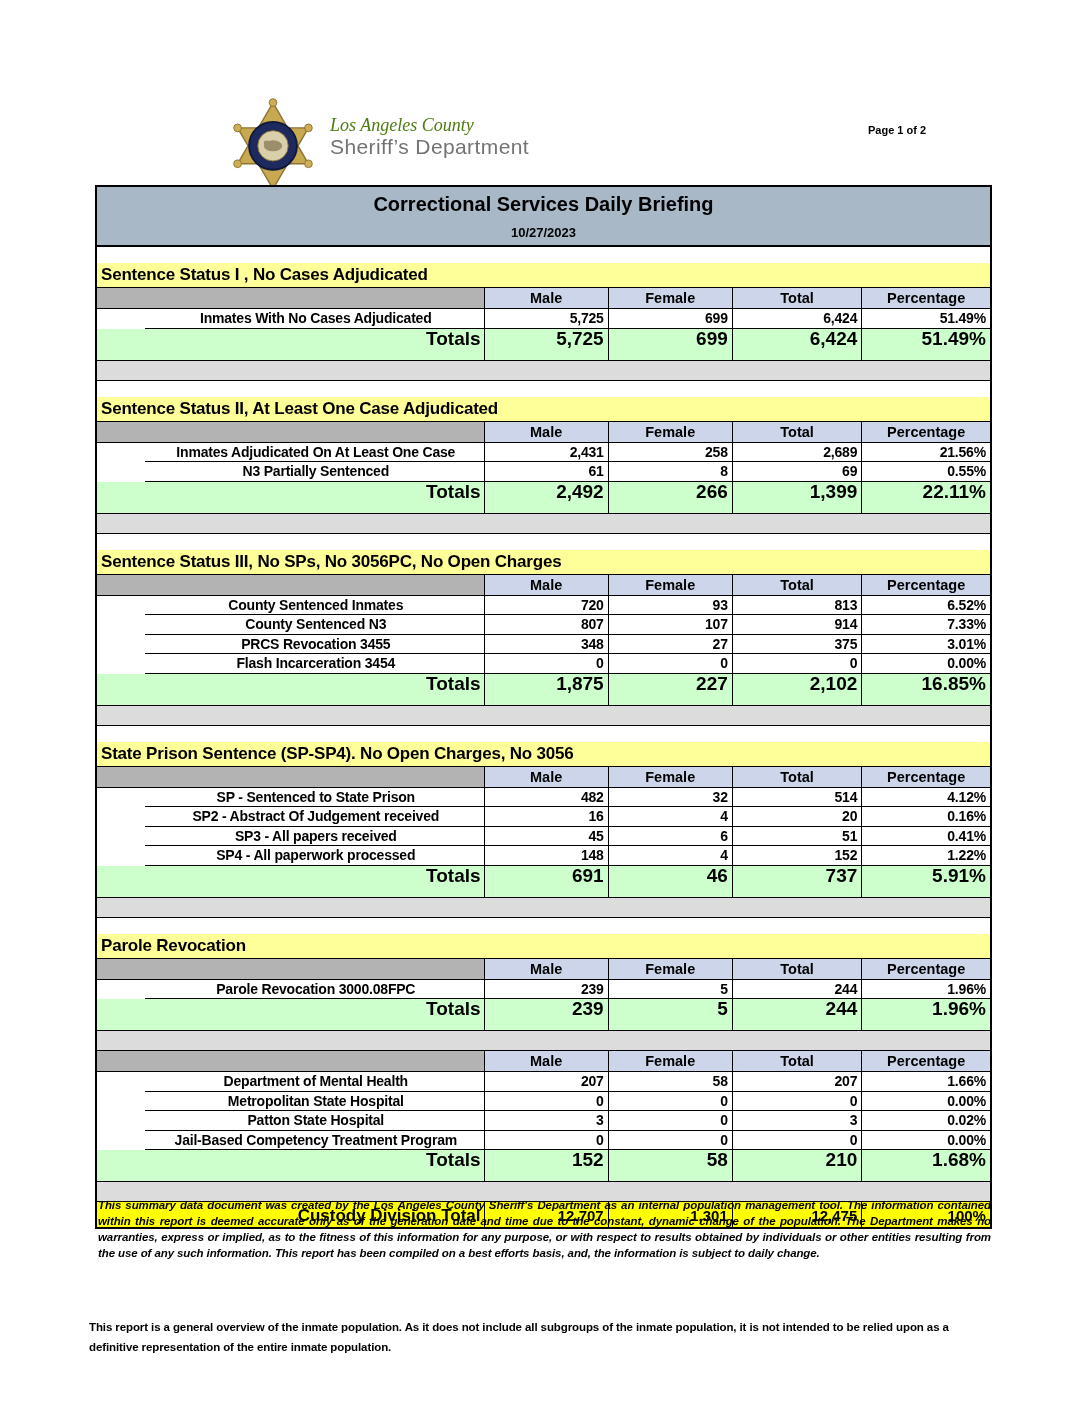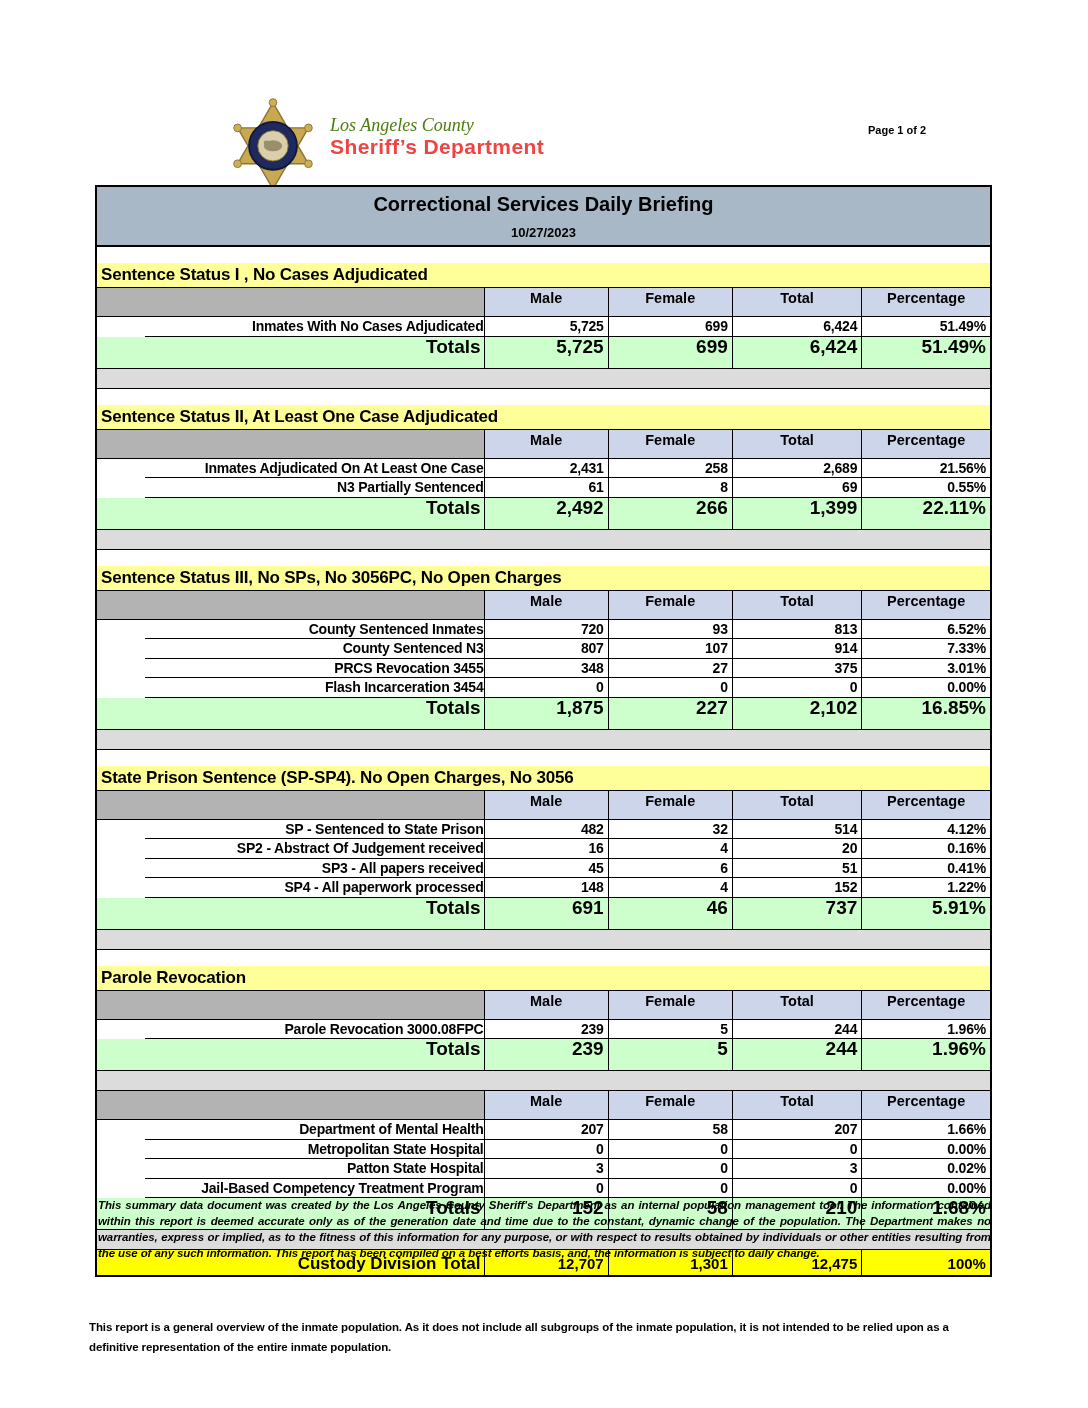--- a/index.html
+++ b/index.html
@@ -6,41 +6,41 @@
   body{
     width:1088px;height:1408px;background:#ffffff;position:relative;
     font-family:"Liberation Sans",sans-serif;color:#000;
     -webkit-font-smoothing:antialiased;
   }
   
   .doc-header{position:absolute;top:0;left:0;width:100%;height:185px;}
   .badge{position:absolute;left:227px;top:98px;width:92px;height:92px;}
   .logo-text{position:absolute;left:330px;top:116px;line-height:1.05;}
   .logo-line1{font-family:"Liberation Serif",serif;font-style:italic;font-size:18px;color:#4d7c0f;}
-  .logo-line2{font-weight:bold;font-size:21px;letter-spacing:.4px;color:#ef4444;margin-top:1px;}
+  .logo-line2{font-weight:normal;font-size:21px;letter-spacing:.4px;color:#737373;margin-top:1px;}
   .page-num{position:absolute;left:868px;top:124px;font-size:11px;font-weight:bold;}
 
   
   .report{position:absolute;top:185px;left:95px;width:897px;border:2px solid #000;box-sizing:border-box;background:#fff;}
   .title-bar{background:var(--c-titlebar);border-bottom:2px solid #000;text-align:center;padding:6px 0 4px;}
   .title-bar .title{font-size:20px;font-weight:bold;line-height:23px;}
   .title-bar .date{font-size:13px;font-weight:bold;line-height:16px;margin-top:9px;}
 
   .row{display:grid;grid-template-columns:43.4% 13.9% 13.9% 14.5% 14.3%;}
   .cell{border-right:1.5px solid #000;box-sizing:border-box;overflow:hidden;white-space:nowrap;}
   .row .cell:last-child{border-right:none;}
 
   .section-heading{background:var(--c-secthead);font-size:17px;font-weight:bold;
     padding:1px 4px 2px 4px;line-height:21px;border-bottom:1.8px solid #000;letter-spacing:-0.2px;margin-top:16px;}
-  .header-row .cell{background:var(--c-colhead);border-bottom:1.8px solid #000;height:29px;
+  .header-row .cell{background:var(--c-colhead);border-bottom:1.8px solid #000;height:21px;
     font-size:14.5px;font-weight:bold;text-align:center;line-height:21px;}
   .header-row .spacer-cell{background:var(--c-spacer);}
   .data-row .cell{background:#fff;border-bottom:1.5px solid #000;height:19.5px;
     font-size:14px;font-weight:bold;line-height:19.5px;letter-spacing:-0.2px;}
-  .label-cell{text-align:right;padding-left:3px;margin-left:48px;}
+  .label-cell{text-align:center;padding-left:3px;margin-left:48px;}
   .num-cell{text-align:right;padding-right:4px;}
   .totals-row .cell{background:var(--c-totals);border-bottom:1.8px solid #000;height:32px;
     font-size:19px;font-weight:bold;line-height:20px;}
   .totals-label{text-align:right;padding-right:3px;}
   .gap-row{height:19px;background:var(--c-gap);border-bottom:1.8px solid #000;}
 
   .grand-total-row .cell{background:var(--c-grand);height:25px;font-weight:bold;line-height:27px;border-right:1.8px solid #000;}
   .grand-total-row .totals-label{font-size:17px;}
   .grand-total-row .num-cell{font-size:15px;}
 

